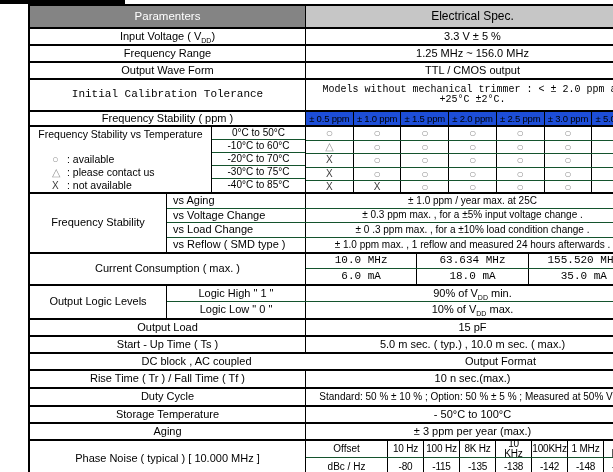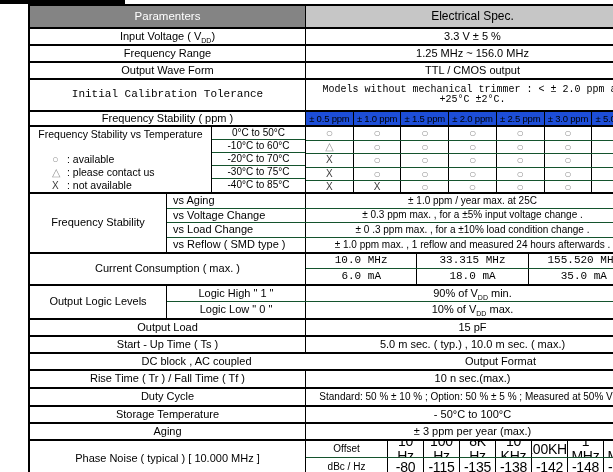--- a/index.html
+++ b/index.html
@@ -21,29 +21,29 @@
   .w-temp{width:94px;flex:0 0 94px;}
   .w-stlabel{width:137px;flex:0 0 137px;}
   .w-stsub{width:139px;flex:0 0 139px;}
   .w-off{width:82px;flex:0 0 82px;}
   
   .hdr-left{background:#848484;color:#fff;font-size:11.5px;}
   .hdr-right{background:#c6c6c6;color:#000;font-size:12px;}
   
   .stack{display:flex;flex-direction:column;box-sizing:border-box;}
   .subrow{display:flex;box-sizing:border-box;border-bottom:1px solid #14532d;}
-  .subrow:last-child{border-bottom:none;justify-content:flex-end;}
+  .subrow:last-child{border-bottom:none;}
   .h15{height:15px;}.h16{height:32px;font-family:Liberation Mono, monospace;}.h17{height:17px;}
   .flex1{flex:1;}
   .yellow{background:#1d4ed8;font-size:9.5px;letter-spacing:-0.2px;}
   .sym{color:#949494;font-size:12px;}
   .sym.tri{font-size:11px;}
   .sym.x{color:#3c3c3c;font-size:10px;font-weight:400;}
   .smalltxt{font-size:10px;}
-  .tinytxt{font-size:14px;letter-spacing:-0.2px;}
+  .tinytxt{font-size:10px;letter-spacing:-0.2px;}
   sub{font-size:7px;line-height:0;}
   
   .legendcell{box-sizing:border-box;display:flex;flex-direction:column;
               border-right:1px solid #000;font-size:10.5px;}
   .legendcell .title{height:15px;display:flex;align-items:center;justify-content:center;}
   .legendcell .gap{height:14px;}
   .legendcell .litem{height:15px;display:flex;align-items:center;padding-left:22px;gap:5px;
                      text-align:left;}
   .litem .lsym{color:#949494;font-size:11px;width:10px;display:inline-block;}
   .litem .lsym.x{color:#3c3c3c;font-size:10px;}
@@ -201,21 +201,21 @@
           <div class="cell flex1 end smalltxt">± 1.0 ppm max. , 1 reflow and measured  24 hours afterwards .</div>
         </div>
       </div>
     </div>
 
     <div class="row" style="height:32px">
       <div class="cell w-left">Current Consumption ( max. )</div>
       <div class="stack flex1">
         <div class="subrow h16">
           <div class="cell flex1">10.0 MHz</div>
-          <div class="cell flex1">33.315 MHz</div>
+          <div class="cell flex1">63.634 MHz</div>
           <div class="cell flex1 end">155.520 MHz</div>
         </div>
         <div class="subrow h16">
           <div class="cell flex1">6.0 mA</div>
           <div class="cell flex1">18.0 mA</div>
           <div class="cell flex1 end">35.0 mA</div>
         </div>
       </div>
     </div>
 

